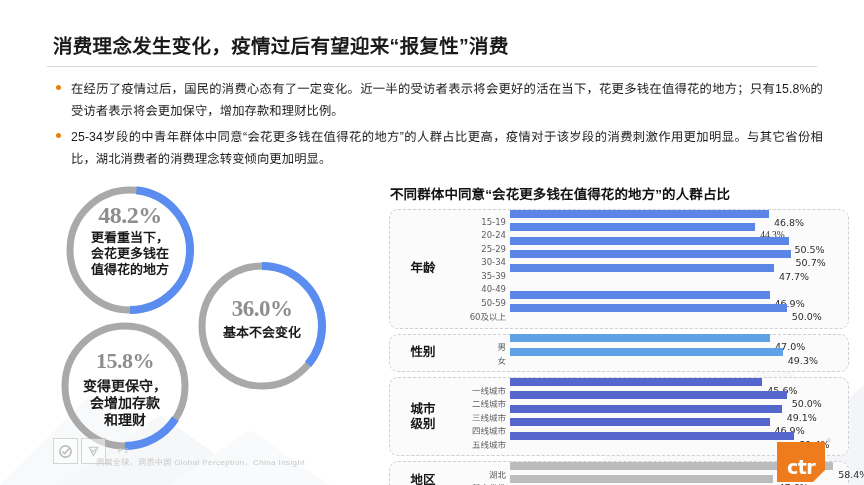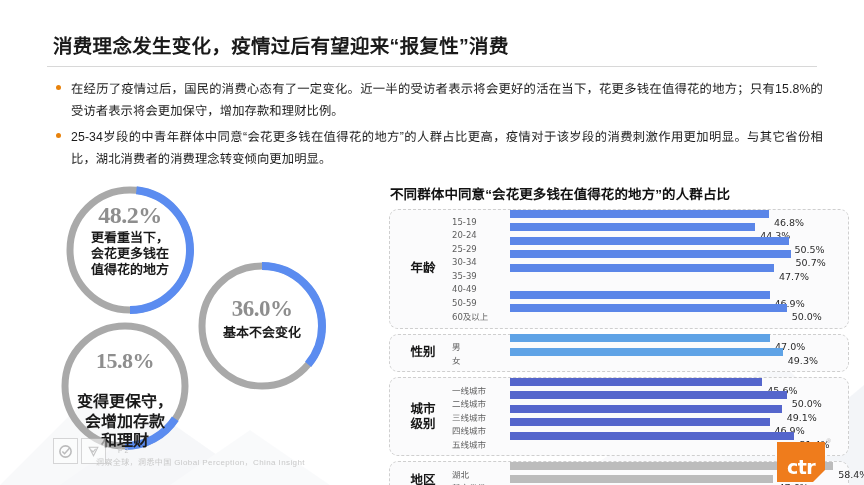--- a/index.html
+++ b/index.html
@@ -57,42 +57,42 @@
   #donut-a .cap{font-size:13px;margin-top:1px;}
 
   #donut-b{left:137px;top:80px;}
   #donut-b .lbl{top:40px;}
   #donut-b .pct{font-size:23px;}
   #donut-b .cap{font-size:13px;margin-top:3px;}
 
   #donut-c{left:0px;top:140px;}
   #donut-c .lbl{top:32px;}
   #donut-c .pct{font-size:22px;}
-  #donut-c .cap{font-size:16px;margin-top:18px;}
+  #donut-c .cap{font-size:14px;margin-top:4px;}
 
   
   .chart-wrap{position:absolute;left:389px;top:183px;width:460px;}
   .chart-title{
     font-size:13.5px;font-weight:bold;color:#111;margin:0 0 6px 1px;
     white-space:nowrap;letter-spacing:.1px;
   }
   .group{
     border:1px dashed #cfcfcf;border-radius:9px;
     background:#fbfbfc;
     display:flex;align-items:center;
     padding:4px 6px 4px 4px;margin-bottom:5px;
   }
   .group-label{
     width:58px;flex:0 0 58px;text-align:center;
     font-size:12.5px;font-weight:bold;color:#161616;line-height:1.18;
   }
   .rows{flex:1 1 auto;}
   .row{display:flex;align-items:center;height:12px;margin:1.5px 0;}
   .row-name{
-    width:54px;flex:0 0 54px;text-align:left;padding-right:4px;
+    width:54px;flex:0 0 54px;text-align:right;padding-right:4px;
     font-size:8.5px;color:#5d5d5d;white-space:nowrap;
     font-family:"DejaVu Sans",sans-serif;
   }
   .track{flex:1 1 auto;position:relative;height:24px;}
   .bar{height:8px;border-radius:0;}
   .val{
     position:absolute;top:50%;transform:translateY(-50%);
     font-size:9.5px;color:#2b2b2b;white-space:nowrap;padding-left:5px;
     font-family:"DejaVu Sans",sans-serif;
   }
@@ -203,21 +203,21 @@
               <div class="row-name">15-19</div>
               <div class="track">
                 <div class="bar" style="width: 78%; background: rgb(91, 134, 232);"></div>
                 <div class="val" style="left: 78%;">46.8%</div>
               </div>
             </div>
             <div class="row">
               <div class="row-name">20-24</div>
               <div class="track">
                 <div class="bar" style="width: 73.8333%; background: rgb(91, 134, 232);"></div>
-                <div class="val" style="left: 73.8333%;">44.3%</div>
+                <div class="val" style="left: 73.8333%; font-family: Liberation Serif, serif;">44.3%</div>
               </div>
             </div>
             <div class="row">
               <div class="row-name">25-29</div>
               <div class="track">
                 <div class="bar" style="width: 84.1667%; background: rgb(91, 134, 232);"></div>
                 <div class="val" style="left: 84.1667%;">50.5%</div>
               </div>
             </div>
             <div class="row">

